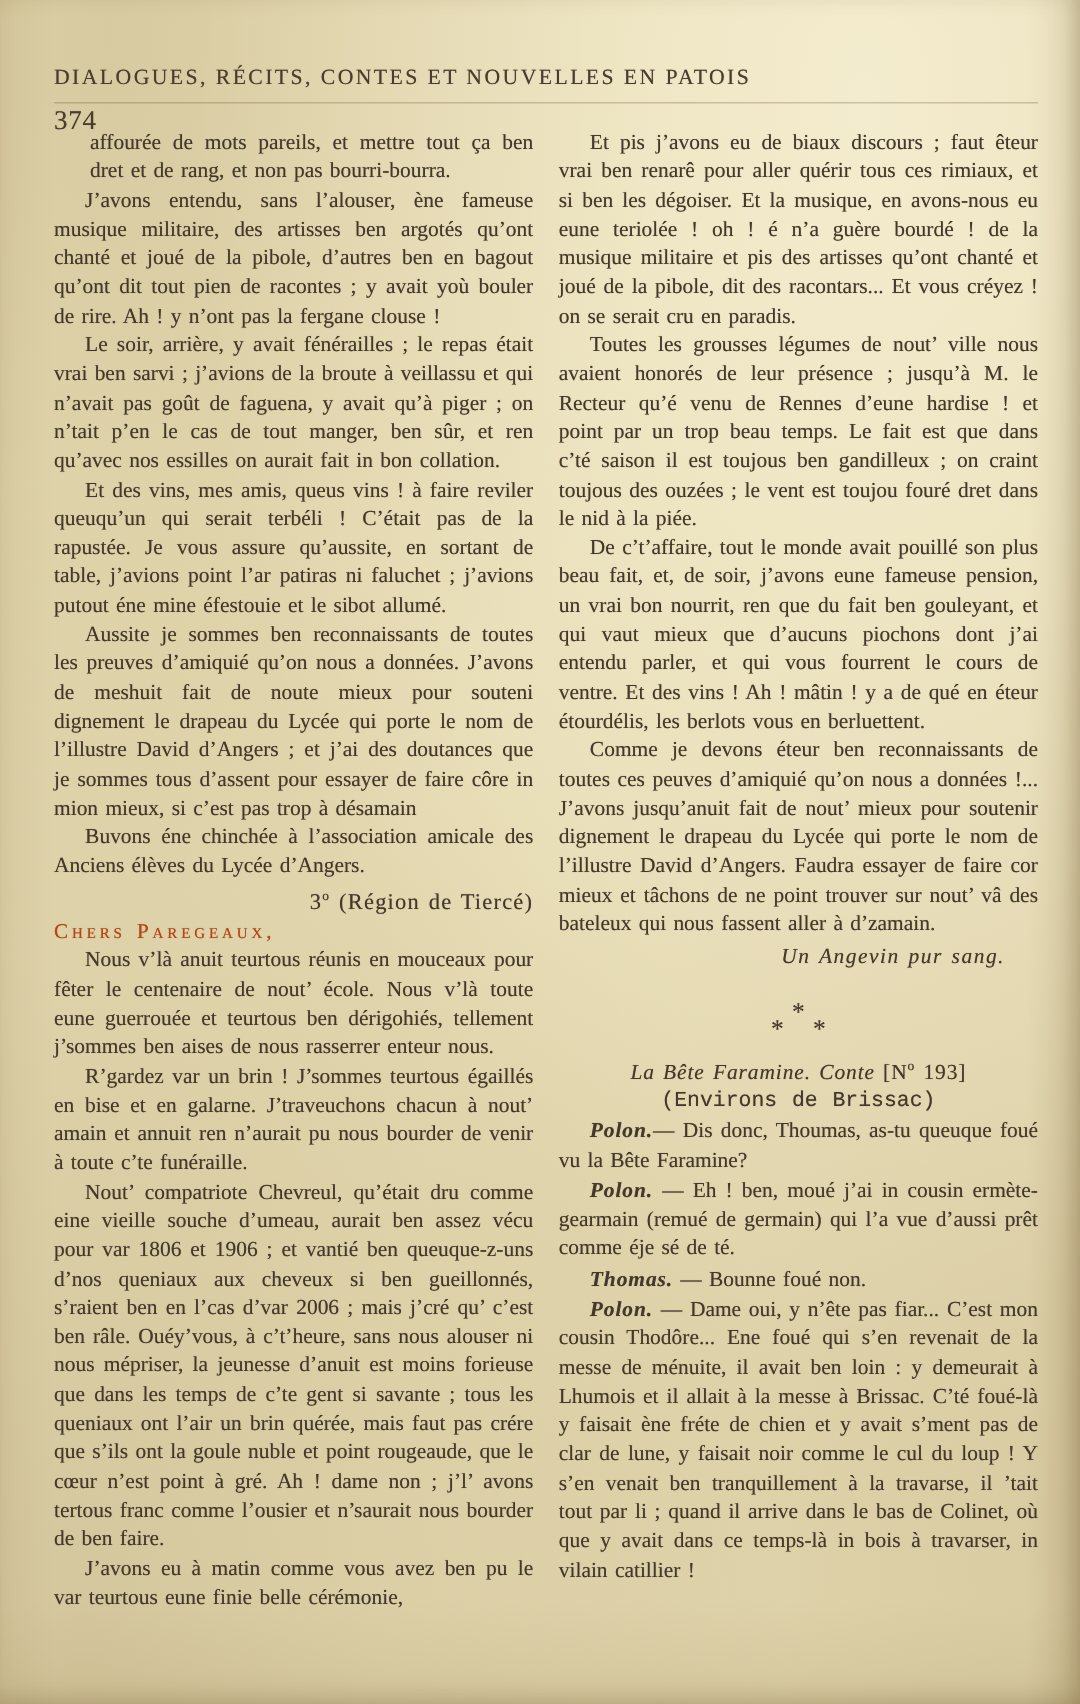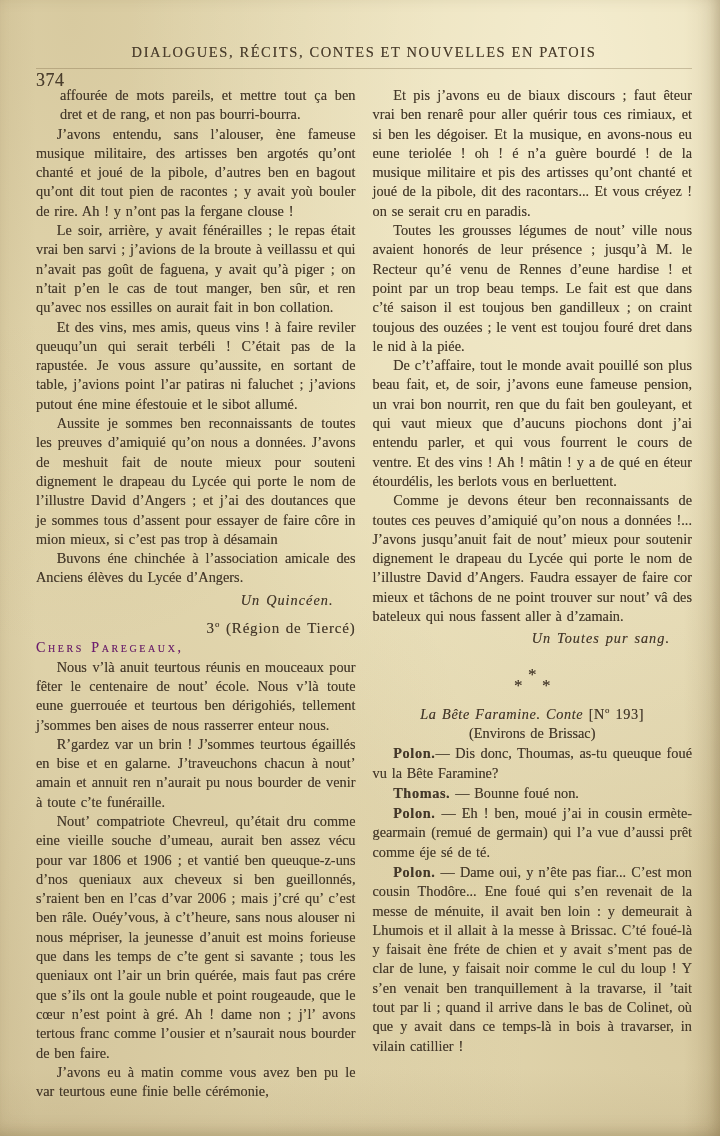--- a/index.html
+++ b/index.html
@@ -14,78 +14,77 @@
       linear-gradient(90deg, rgba(140,115,70,0.10), transparent 5%, transparent 95%, rgba(130,105,62,0.22)),
       linear-gradient(0deg, rgba(140,115,70,0.12), transparent 6%);
     box-shadow: inset -10px 0 18px -8px rgba(110,90,50,0.35), inset 0 -12px 18px -10px rgba(110,90,50,0.28);
     font-family:"Liberation Serif","DejaVu Serif",serif;
     color:#44382a;
     text-shadow:0 0 0.5px rgba(68,56,42,0.55);
   }
   .page { position:absolute; left:36px; top:44px; width:656px; }
   header { position:relative; height:22px; font-size:14.5px; letter-spacing:0.5px; color:#4a3d2c; }
   .pageno { position:absolute; left:0; top:2px; font-size:18px;margin-top:24px; }
-  .running { display:block; text-align:center; letter-spacing:1.6px; }
+  .running { display:block; letter-spacing:1.6px; }
   .rule { border-bottom:1px solid rgba(110,90,55,0.30); margin-top:2px; }
   .cols { display:flex; gap:17px; margin-top:17px; }
   .col { width:321px; font-size:14.3px; line-height:19.3px; text-align:justify; word-spacing:0.09em; }
   .col p { margin:0; text-indent:1.45em; }
   .col p.noind { text-indent:0;margin-left:24px; }
   .sig { text-align:right; font-style:italic; letter-spacing:1px; padding-right:22px; margin:3px 0 5px; }
   .sechead { text-align:right; text-indent:0 !important; font-size:15px; letter-spacing:0.8px; margin:15px 0 11px; }
   .sechead sup, .storytitle sup { font-size:9px; vertical-align:6px; }
-  .saluthead { font-variant:small-caps; letter-spacing:2.6px; margin:0 0 11px 26px; text-indent:0 !important; font-size:14px; color:#701a75; }
+  .saluthead { font-variant:small-caps; letter-spacing:2.6px; margin:0 0 11px 26px; text-indent:0 !important; font-size:14px; color:#c2410c; }
   .storytitle { text-align:center; font-style:italic; letter-spacing:0.6px; margin:16px 0 7px; text-indent:0 !important; }
   .storytitle .rom { font-style:normal;text-align:right; }
-  .location { text-align:center; margin:0 0 16px; text-indent:0 !important; }
+  .location { text-align:center; margin:0 0 16px; text-indent:0 !important;font-family:Liberation Mono, monospace; }
   .asterism { text-align:center; line-height:11px; margin:20px 0 10px; font-size:17px; text-indent:0 !important; }
   .asterism .row2 { letter-spacing:7px; padding-left:7px; }
   .dlg { margin-top:1px !important; }
-  .speaker { font-weight:bold; letter-spacing:0.6px; }
+  .speaker { font-weight:bold; letter-spacing:0.6px;font-style:italic; }
 </style>
 </head>
 <body>
 
 <main class="page">
   <header>
     <span class="pageno">374</span>
     <span class="running">DIALOGUES, RÉCITS, CONTES ET NOUVELLES EN PATOIS</span>
   </header>
   <div class="rule"></div>
 
   <section class="cols">
 
     <div class="col">
       <p class="noind">affourée de mots pareils, et mettre tout ça ben dret et de rang, et non pas bourri-bourra.</p>
       <p>J’avons entendu, sans l’alouser, ène fameuse musique militaire, des artisses ben argotés qu’ont chanté et joué de la pibole, d’autres ben en bagout qu’ont dit tout pien de racontes ; y avait yoù bouler de rire. Ah ! y n’ont pas la fergane clouse !</p>
       <p>Le soir, arrière, y avait fénérailles ; le repas était vrai ben sarvi ; j’avions de la broute à veillassu et qui n’avait pas goût de faguena, y avait qu’à piger ; on n’tait p’en le cas de tout manger, ben sûr, et ren qu’avec nos essilles on aurait fait in bon collation.</p>
       <p>Et des vins, mes amis, queus vins ! à faire reviler queuqu’un qui serait terbéli ! C’était pas de la rapustée. Je vous assure qu’aussite, en sortant de table, j’avions point l’ar patiras ni faluchet ; j’avions putout éne mine éfestouie et le sibot allumé.</p>
       <p>Aussite je sommes ben reconnaissants de toutes les preuves d’amiquié qu’on nous a données. J’avons de meshuit fait de noute mieux pour souteni dignement le drapeau du Lycée qui porte le nom de l’illustre David d’Angers ; et j’ai des doutances que je sommes tous d’assent pour essayer de faire côre in mion mieux, si c’est pas trop à désamain</p>
       <p>Buvons éne chinchée à l’association amicale des Anciens élèves du Lycée d’Angers.</p>
-      <div class="sig">Un Quincéen.</div>
       <p class="sechead"><span>3</span><sup>o</sup><span> (Région de Tiercé)</span></p>
       <p class="saluthead">Chers Paregeaux,</p>
       <p>Nous v’là anuit teurtous réunis en mouceaux pour fêter le centenaire de nout’ école. Nous v’là toute eune guerrouée et teurtous ben dérigohiés, tellement j’sommes ben aises de nous rasserrer enteur nous.</p>
       <p>R’gardez var un brin ! J’sommes teurtous égaillés en bise et en galarne. J’traveuchons chacun à nout’ amain et annuit ren n’aurait pu nous bourder de venir à toute c’te funéraille.</p>
       <p>Nout’ compatriote Chevreul, qu’était dru comme eine vieille souche d’umeau, aurait ben assez vécu pour var 1806 et 1906 ; et vantié ben queuque-z-uns d’nos queniaux aux cheveux si ben gueillonnés, s’raient ben en l’cas d’var 2006 ; mais j’cré qu’ c’est ben râle. Ouéy’vous, à c’t’heure, sans nous alouser ni nous mépriser, la jeunesse d’anuit est moins forieuse que dans les temps de c’te gent si savante ; tous les queniaux ont l’air un brin quérée, mais faut pas crére que s’ils ont la goule nuble et point rougeaude, que le cœur n’est point à gré. Ah ! dame non ; j’l’ avons tertous franc comme l’ousier et n’saurait nous bourder de ben faire.</p>
       <p>J’avons eu à matin comme vous avez ben pu le var teurtous eune finie belle cérémonie,</p>
     </div>
 
     <div class="col">
       <p>Et pis j’avons eu de biaux discours ; faut êteur vrai ben renarê pour aller quérir tous ces rimiaux, et si ben les dégoiser. Et la musique, en avons-nous eu eune teriolée ! oh ! é n’a guère bourdé ! de la musique militaire et pis des artisses qu’ont chanté et joué de la pibole, dit des racontars... Et vous créyez ! on se serait cru en paradis.</p>
       <p>Toutes les grousses légumes de nout’ ville nous avaient honorés de leur présence ; jusqu’à M. le Recteur qu’é venu de Rennes d’eune hardise ! et point par un trop beau temps. Le fait est que dans c’té saison il est toujous ben gandilleux ; on craint toujous des ouzées ; le vent est toujou fouré dret dans le nid à la piée.</p>
       <p>De c’t’affaire, tout le monde avait pouillé son plus beau fait, et, de soir, j’avons eune fameuse pension, un vrai bon nourrit, ren que du fait ben gouleyant, et qui vaut mieux que d’aucuns piochons dont j’ai entendu parler, et qui vous fourrent le cours de ventre. Et des vins ! Ah ! mâtin ! y a de qué en éteur étourdélis, les berlots vous en berluettent.</p>
       <p>Comme je devons éteur ben reconnaissants de toutes ces peuves d’amiquié qu’on nous a données !... J’avons jusqu’anuit fait de nout’ mieux pour soutenir dignement le drapeau du Lycée qui porte le nom de l’illustre David d’Angers. Faudra essayer de faire cor mieux et tâchons de ne point trouver sur nout’ vâ des bateleux qui nous fassent aller à d’zamain.</p>
-      <div class="sig">Un Toutes pur sang.</div>
+      <div class="sig">Un Angevin pur sang.</div>
       <div class="asterism">
         <div>*</div>
         <div class="row2">* *</div>
       </div>
       <p class="storytitle"><span>La Bête Faramine. Conte</span><span class="rom"><span> [N</span><sup>o</sup><span> 193]</span></span></p>
       <p class="location">(Environs de Brissac)</p>
       <p class="dlg"><span class="speaker">Polon.</span><span>— Dis donc, Thoumas, as-tu queuque foué vu la Bête Faramine?</span></p>
+      <p class="dlg"><span class="speaker">Polon.</span><span> — Eh ! ben, moué j’ai in cousin ermète-gearmain (remué de germain) qui l’a vue d’aussi prêt comme éje sé de té.</span></p>
       <p class="dlg"><span class="speaker">Thomas.</span><span> — Bounne foué non.</span></p>
-      <p class="dlg"><span class="speaker">Polon.</span><span> — Eh ! ben, moué j’ai in cousin ermète-gearmain (remué de germain) qui l’a vue d’aussi prêt comme éje sé de té.</span></p>
       <p class="dlg"><span class="speaker">Polon.</span><span> — Dame oui, y n’ête pas fiar... C’est mon cousin Thodôre... Ene foué qui s’en revenait de la messe de ménuite, il avait ben loin : y demeurait à Lhumois et il allait à la messe à Brissac. C’té foué-là y faisait ène fréte de chien et y avait s’ment pas de clar de lune, y faisait noir comme le cul du loup ! Y s’en venait ben tranquillement à la travarse, il ’tait tout par li ; quand il arrive dans le bas de Colinet, où que y avait dans ce temps-là in bois à travarser, in vilain catillier !</span></p>
     </div>
 
   </section>
 </main>
 
 </body></html>

